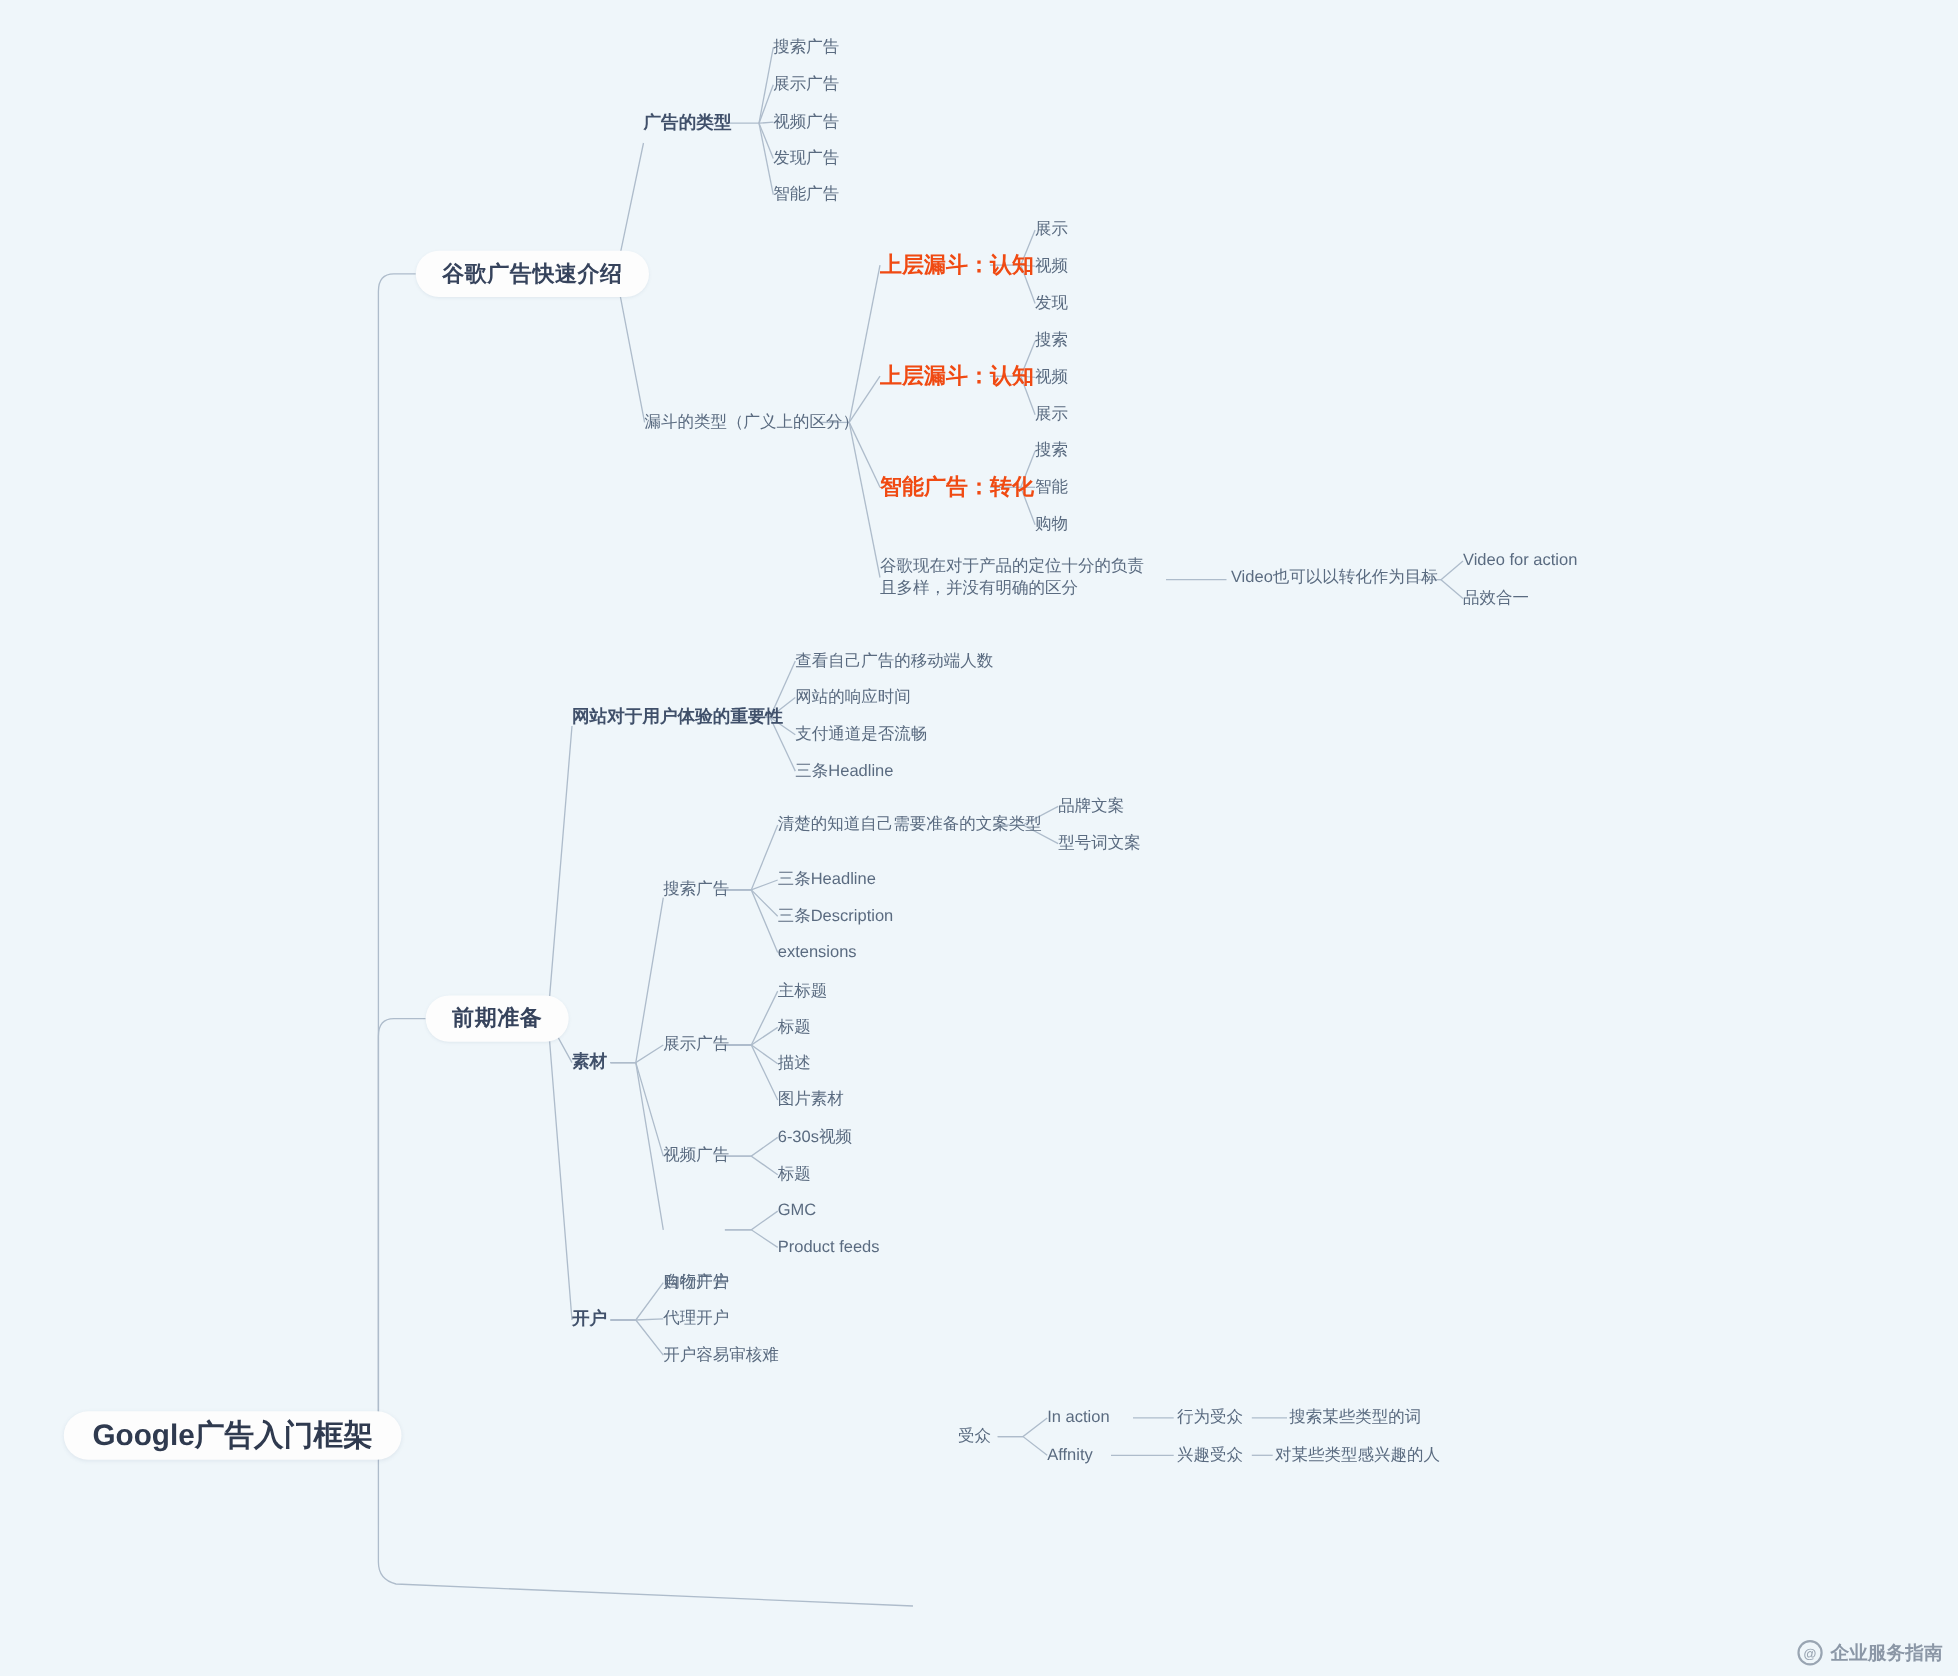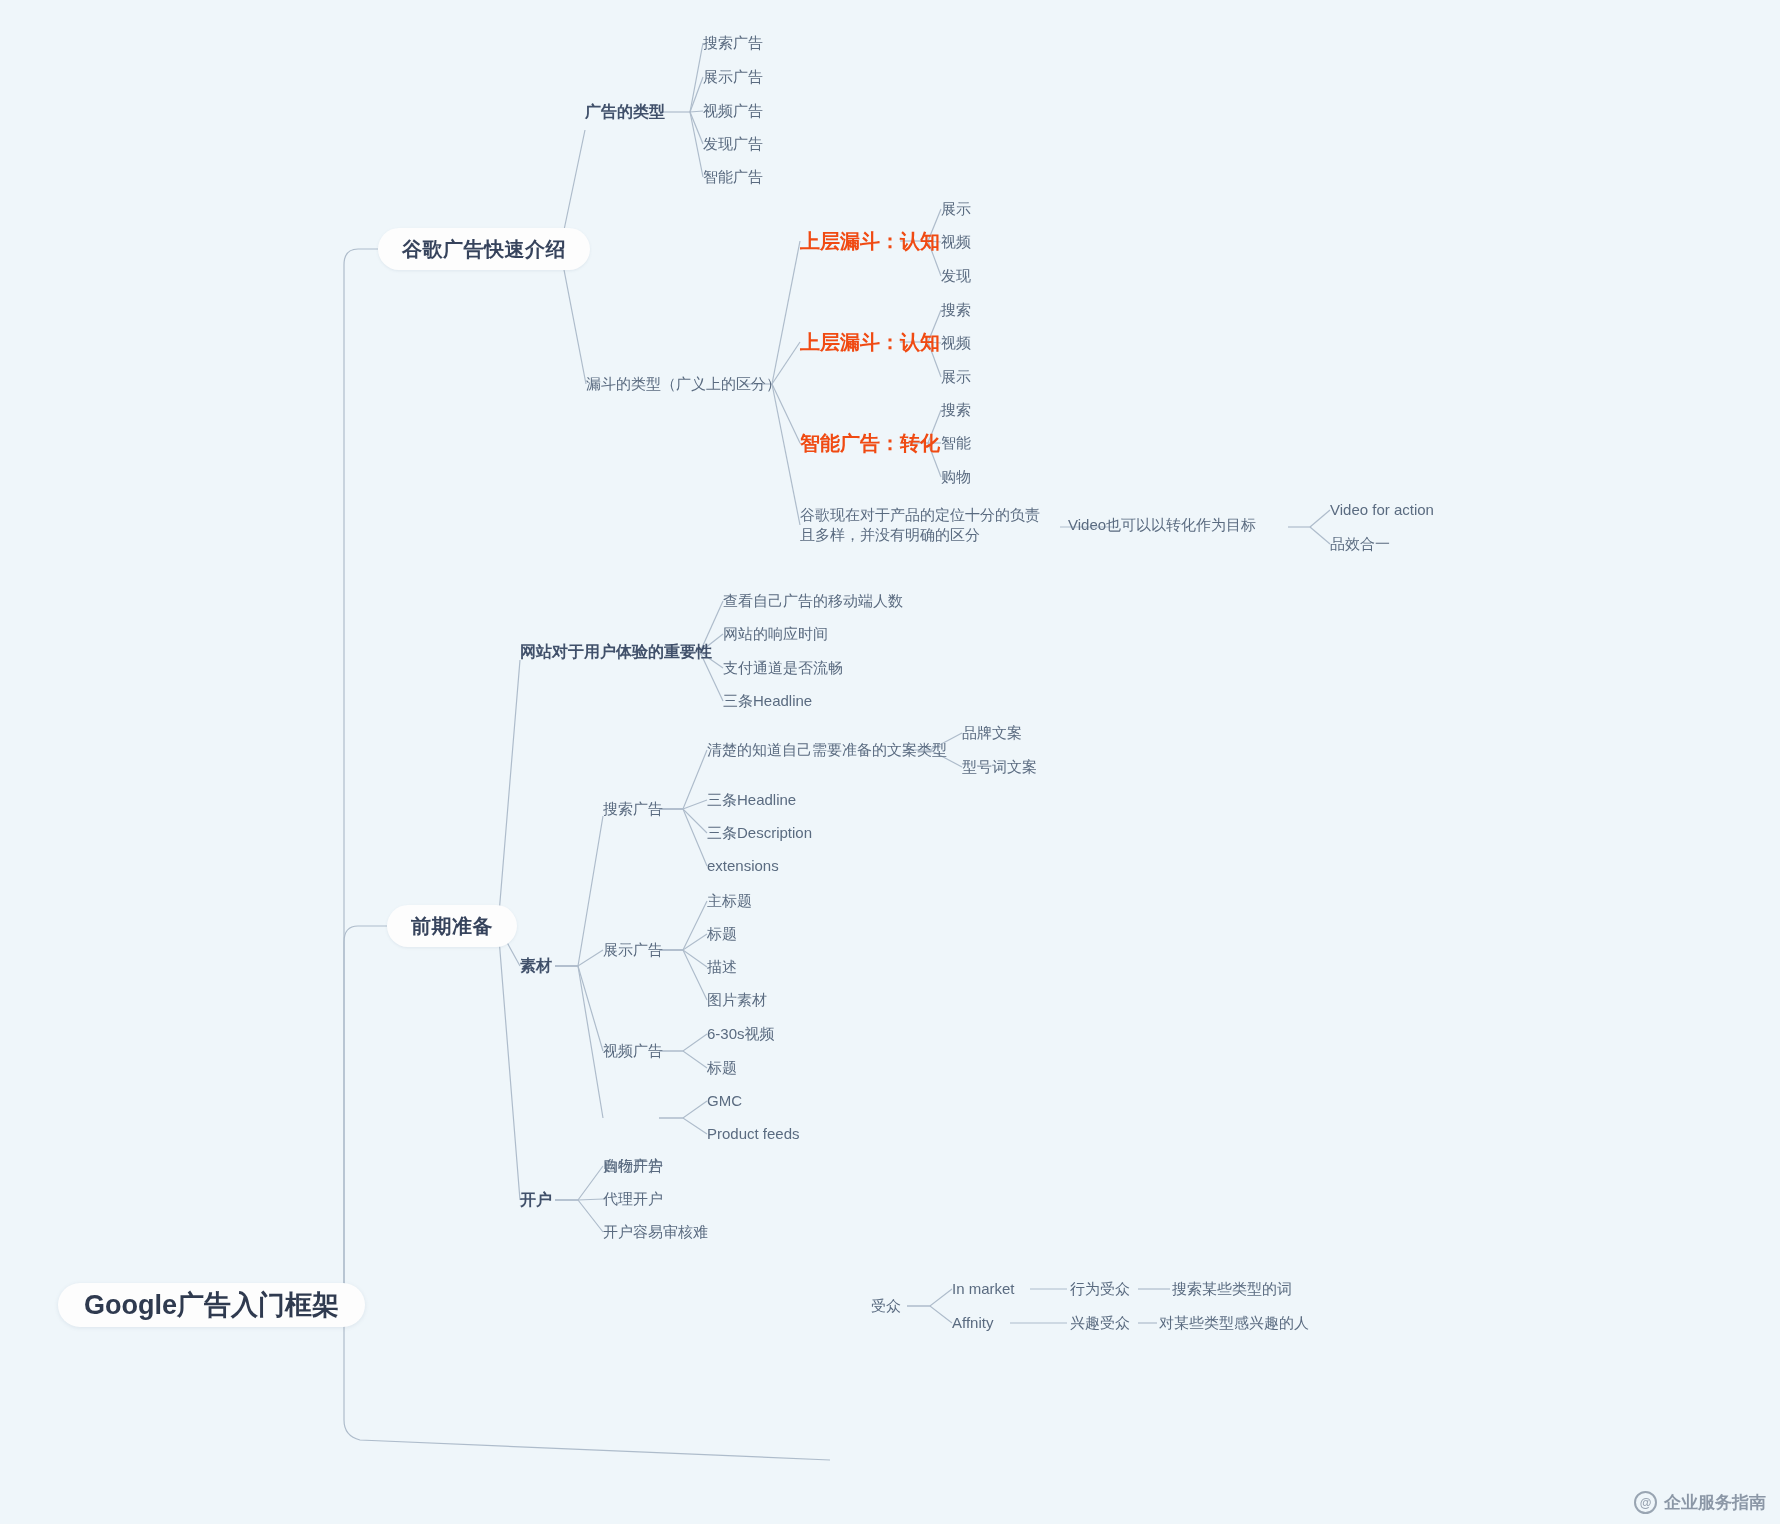--- a/index.html
+++ b/index.html
@@ -177,21 +177,21 @@
       <div class="node" style="left: 941px; top: 276px;">发现</div>
       <div class="node accent" style="left: 800px; top: 342px;">上层漏斗：认知</div>
       <div class="node" style="left: 941px; top: 310px;">搜索</div>
       <div class="node" style="left: 941px; top: 343px;">视频</div>
       <div class="node" style="left: 941px; top: 377px;">展示</div>
       <div class="node accent" style="left: 800px; top: 443px;">智能广告：转化</div>
       <div class="node" style="left: 941px; top: 410px;">搜索</div>
       <div class="node" style="left: 941px; top: 443px;">智能</div>
       <div class="node" style="left: 941px; top: 477px;">购物</div>
       <div class="node wrap" style="left: 800px; top: 525px;">谷歌现在对于产品的定位十分的负责且多样，并没有明确的区分</div>
-      <div class="node" style="left: 1068px; top: 525px;">Video也可以以转化作为目标</div>
+      <div class="node" style="left: 1119px; top: 525px;">Video也可以以转化作为目标</div>
       <div class="node" style="left: 1330px; top: 510px;">Video for action</div>
       <div class="node" style="left: 1330px; top: 544px;">品效合一</div>
       <div class="node lvl1" style="left: 387px; top: 926px;">前期准备</div>
       <div class="node lvl2" style="left: 520px; top: 652px;">网站对于用户体验的重要性</div>
       <div class="node" style="left: 723px; top: 601px;">查看自己广告的移动端人数</div>
       <div class="node" style="left: 723px; top: 634px;">网站的响应时间</div>
       <div class="node" style="left: 723px; top: 668px;">支付通道是否流畅</div>
       <div class="node" style="left: 723px; top: 701px;">三条Headline</div>
       <div class="node lvl2" style="left: 520px; top: 966px;">素材</div>
       <div class="node" style="left: 603px; top: 809px;">搜索广告</div>
@@ -210,21 +210,21 @@
       <div class="node" style="left: 707px; top: 1034px;">6-30s视频</div>
       <div class="node" style="left: 707px; top: 1068px;">标题</div>
       <div class="node" style="left: 603px; top: 1166px;">购物广告</div>
       <div class="node" style="left: 707px; top: 1101px;">GMC</div>
       <div class="node" style="left: 707px; top: 1134px;">Product feeds</div>
       <div class="node lvl2" style="left: 520px; top: 1200px;">开户</div>
       <div class="node" style="left: 603px; top: 1166px;">自行开户</div>
       <div class="node" style="left: 603px; top: 1199px;">代理开户</div>
       <div class="node" style="left: 603px; top: 1232px;">开户容易审核难</div>
       <div class="node" style="left: 871px; top: 1306px;">受众</div>
-      <div class="node" style="left: 952px; top: 1289px;">In market</div>
+      <div class="node" style="left: 952px; top: 1289px;">In action</div>
       <div class="node" style="left: 1070px; top: 1289px;">行为受众</div>
       <div class="node" style="left: 1172px; top: 1289px;">搜索某些类型的词</div>
       <div class="node" style="left: 952px; top: 1323px;">Affnity</div>
       <div class="node" style="left: 1070px; top: 1323px;">兴趣受众</div>
       <div class="node" style="left: 1159px; top: 1323px;">对某些类型感兴趣的人</div>
     </div>
 
   <div class="watermark">
     <span class="wm-badge">@</span>
     <span>企业服务指南</span>

